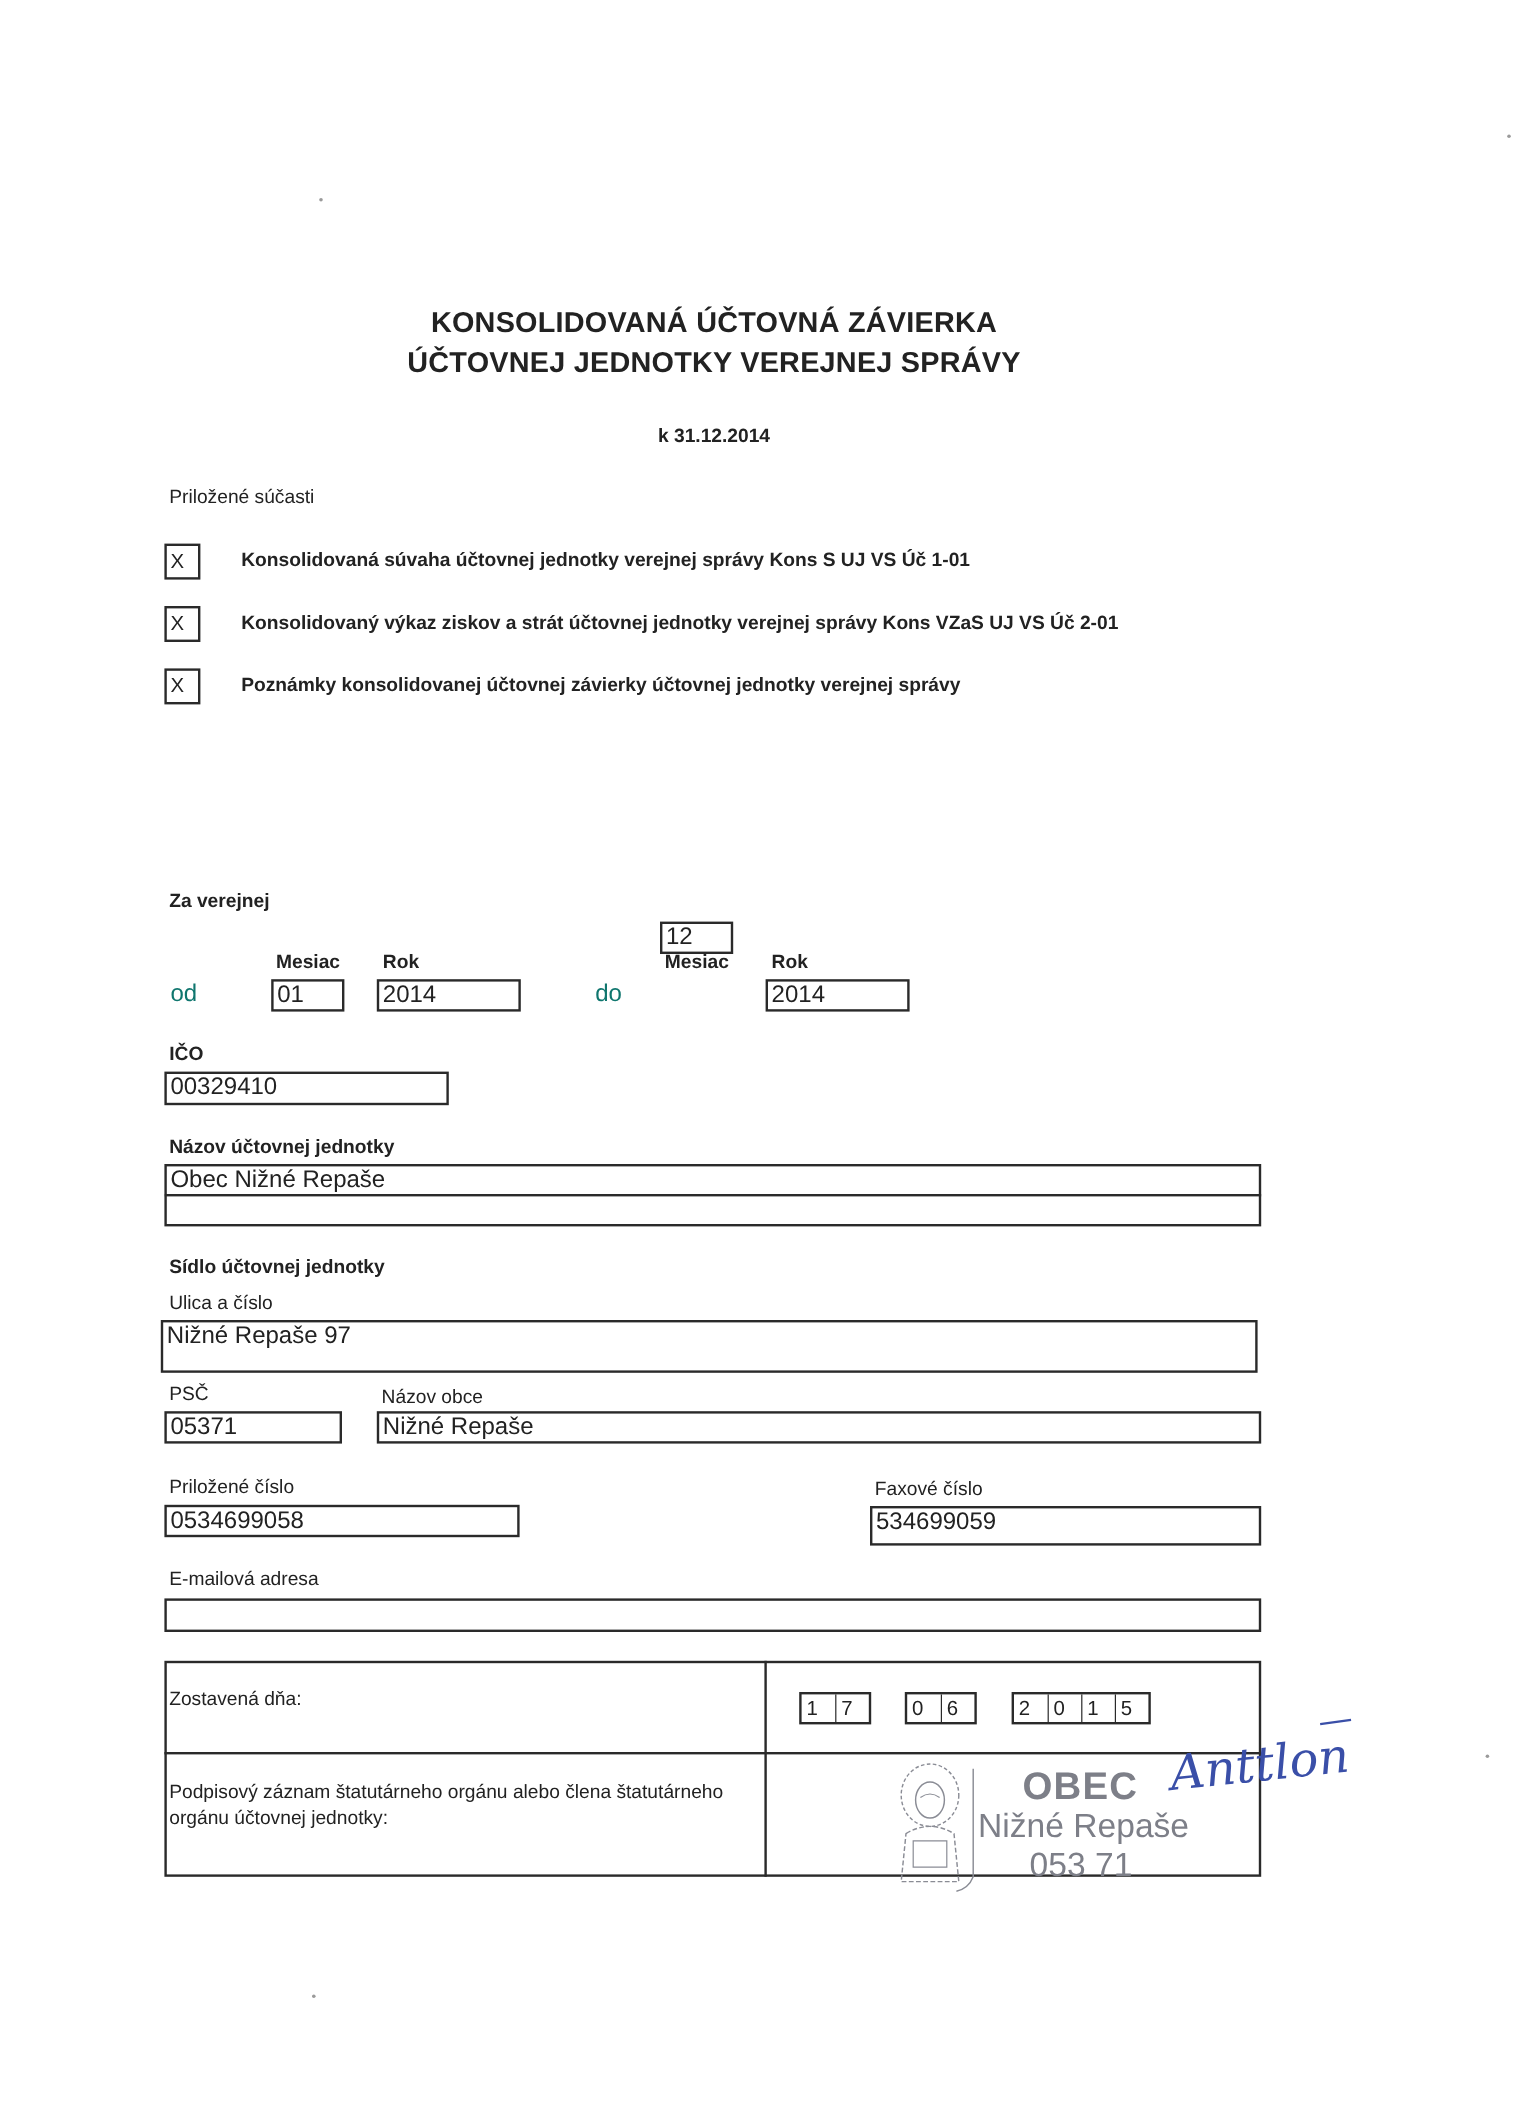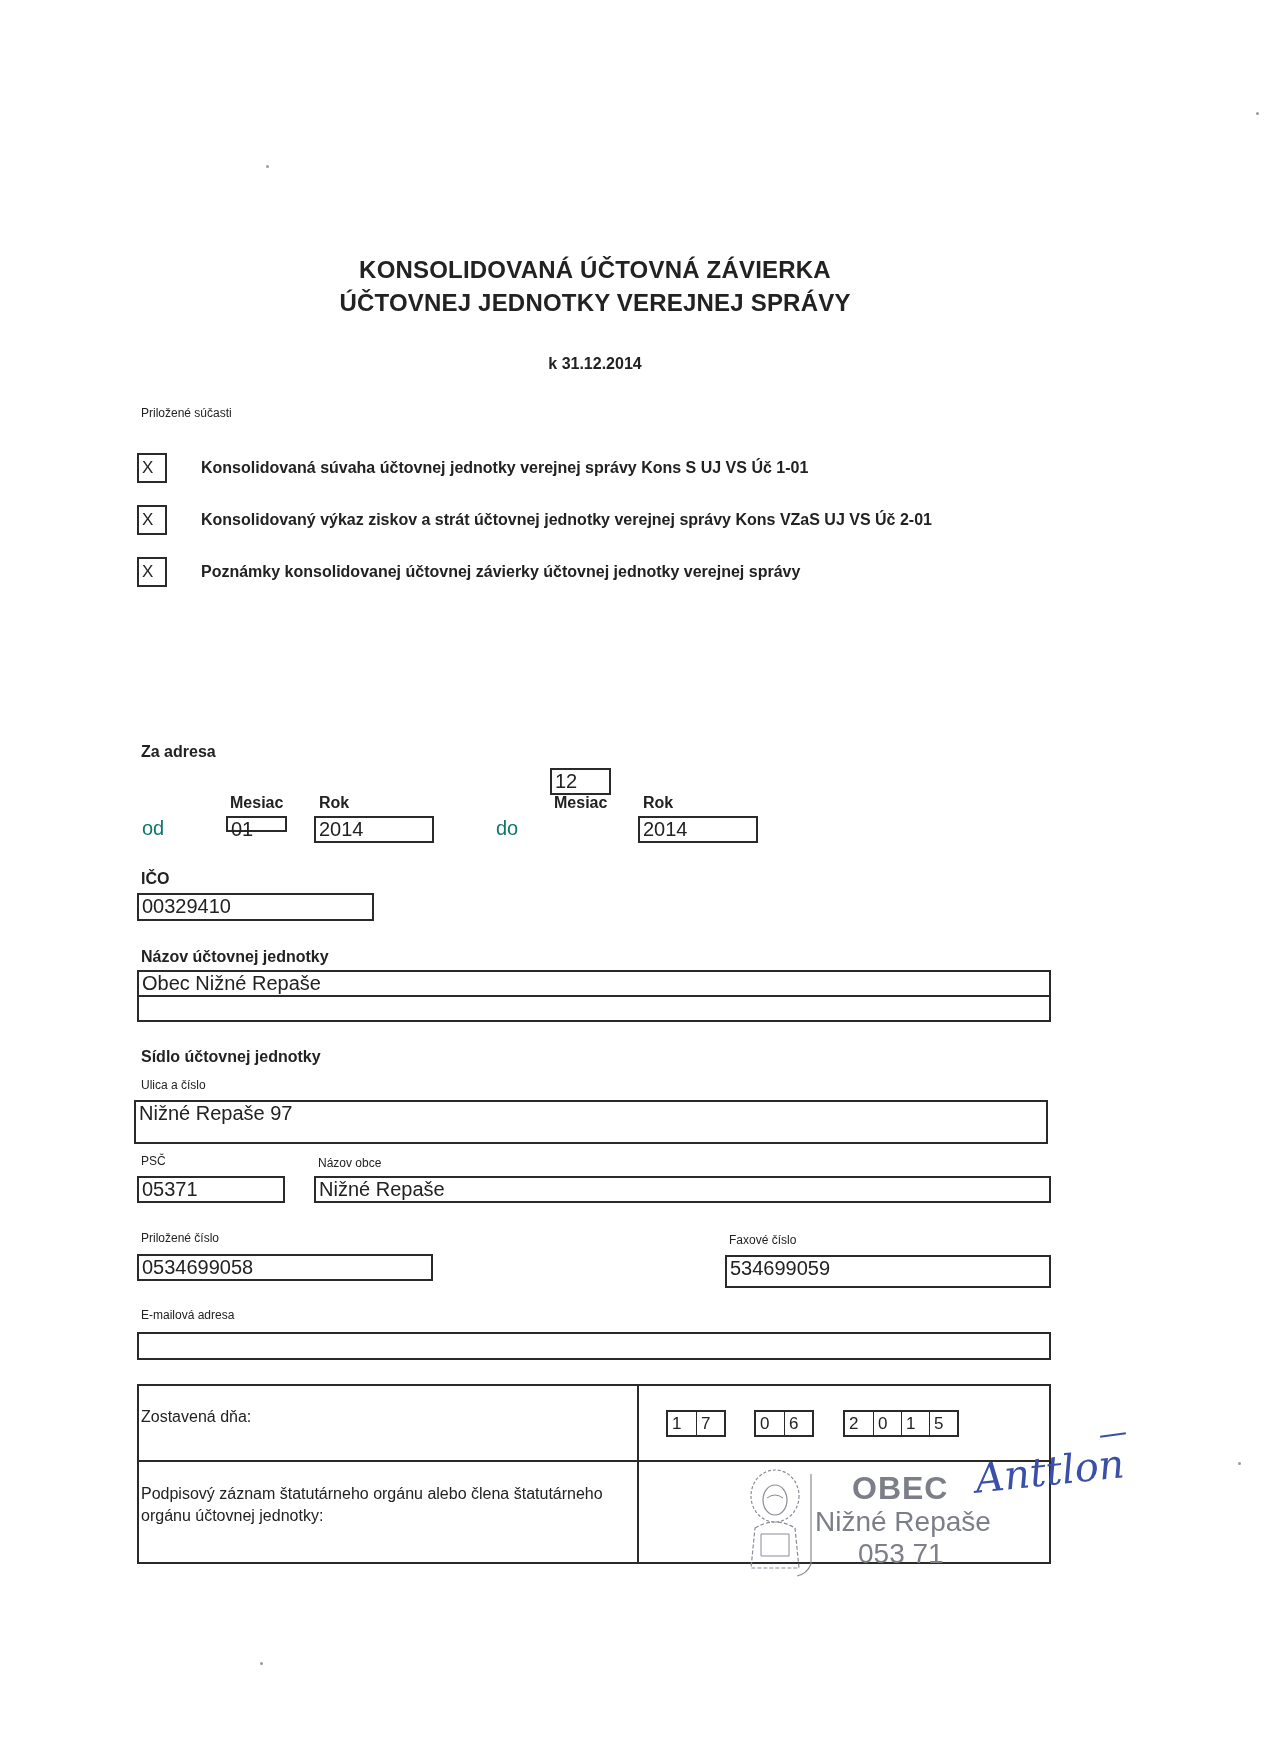--- a/index.html
+++ b/index.html
@@ -1,21 +1,21 @@
 <!DOCTYPE html>
 <html><head>
 <meta charset="utf-8">
 <style>
   html, body { margin: 0; padding: 0; background: #ffffff; }
   body { width: 1275px; height: 1755px; position: relative; overflow: hidden;
          font-family: "Liberation Sans", "DejaVu Sans", sans-serif; color: #1a1a1a; }
   .abs { position: absolute; }
   .title { left: 0; width: 1190px; text-align: center; font-weight: bold; font-size: 24px; letter-spacing: 0.2px; color: #222; }
   .date { left: 0; width: 1190px; text-align: center; font-weight: bold; font-size: 16px; color: #222; }
-  .lbl { font-size: 12px; color: #222; white-space: nowrap; }
+  .lbl { font-size: 16px; color: #222; white-space: nowrap; }
   .lbl-b { font-size: 16px; font-weight: bold; color: #222; white-space: nowrap; }
   .box { border: 2px solid #2a2a2a; box-sizing: border-box; font-size: 20px; line-height: 22px; padding-left: 3px; color: #222; white-space: nowrap; background: #fff; }
   .chk { width: 30px; height: 30px; border: 2px solid #2a2a2a; box-sizing: border-box; font-size: 17px; line-height: 26px; padding-left: 3px; color: #222; }
   .chk-text { font-size: 16px; font-weight: bold; color: #222; white-space: nowrap; }
   .odlbl { font-size: 20px; color: #0f766e; }
   .tbl { border: 2px solid #2a2a2a; box-sizing: border-box; }
   .tbl-h { height: 2px; background: #2a2a2a; }
   .tbl-v { width: 2px; background: #2a2a2a; }
   .tcell-text { font-size: 16px; color: #222; line-height: 22px; }
   .digit-group { display: flex; border: 2px solid #2a2a2a; box-sizing: border-box; height: 27px; }
@@ -39,29 +39,29 @@
 
 <div class="abs chk" style="left:137px; top:453px;">X</div>
 <div class="abs chk-text" style="left:201px; top:459px;">Konsolidovaná súvaha účtovnej jednotky verejnej správy Kons S UJ VS Úč 1-01</div>
 
 <div class="abs chk" style="left:137px; top:505px;">X</div>
 <div class="abs chk-text" style="left:201px; top:511px;text-align:right;">Konsolidovaný výkaz ziskov a strát účtovnej jednotky verejnej správy Kons VZaS UJ VS Úč 2-01</div>
 
 <div class="abs chk" style="left:137px; top:557px;">X</div>
 <div class="abs chk-text" style="left:201px; top:563px;">Poznámky konsolidovanej účtovnej závierky účtovnej jednotky verejnej správy</div>
 
-<div class="abs lbl-b" style="left:141px; top:743px;">Za adresa</div>
+<div class="abs lbl-b" style="left:141px; top:743px;">Za verejnej</div>
 
 <div class="abs lbl-b" style="left:230px; top:794px;">Mesiac</div>
 <div class="abs lbl-b" style="left:319px; top:794px;">Rok</div>
 <div class="abs lbl-b" style="left:554px; top:794px;">Mesiac</div>
 <div class="abs lbl-b" style="left:643px; top:794px;">Rok</div>
 
 <div class="abs odlbl" style="left:142px; top:817px;">od</div>
-<div class="abs box" style="left:226px; top:816px; width:61px; height:16px;">01</div>
+<div class="abs box" style="left:226px; top:816px; width:61px; height:27px;">01</div>
 <div class="abs box" style="left:314px; top:816px; width:120px; height:27px;">2014</div>
 
 <div class="abs odlbl" style="left:496px; top:817px;">do</div>
 <div class="abs box" style="left:550px; top:768px; width:61px; height:27px;">12</div>
 <div class="abs box" style="left:638px; top:816px; width:120px; height:27px;">2014</div>
 
 <div class="abs lbl-b" style="left:141px; top:870px;">IČO</div>
 <div class="abs box" style="left:137px; top:893px; width:237px; height:28px;">00329410</div>
 
 <div class="abs lbl-b" style="left:141px; top:948px;">Názov účtovnej jednotky</div>

